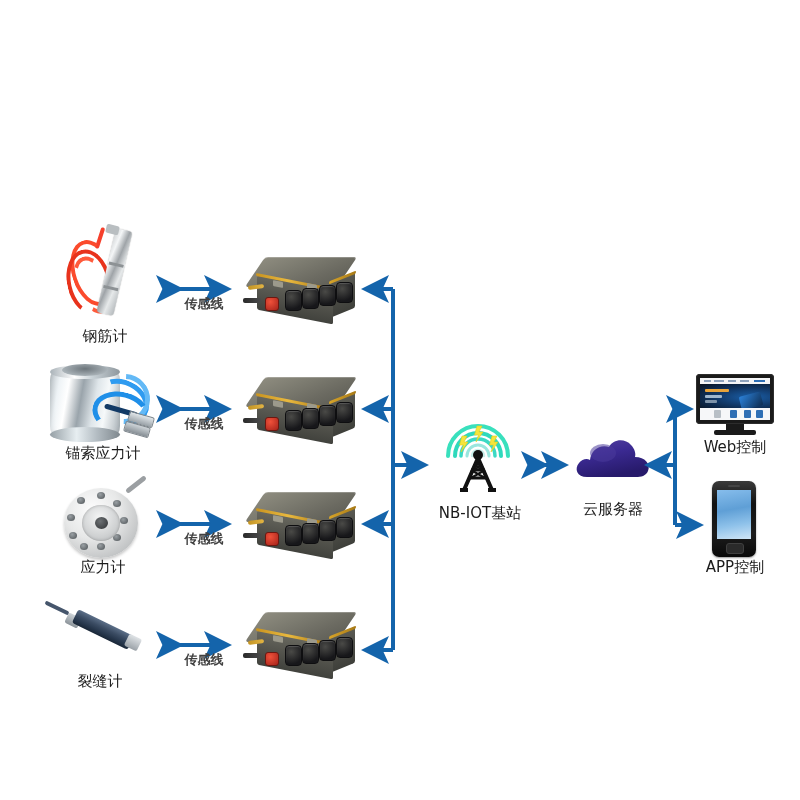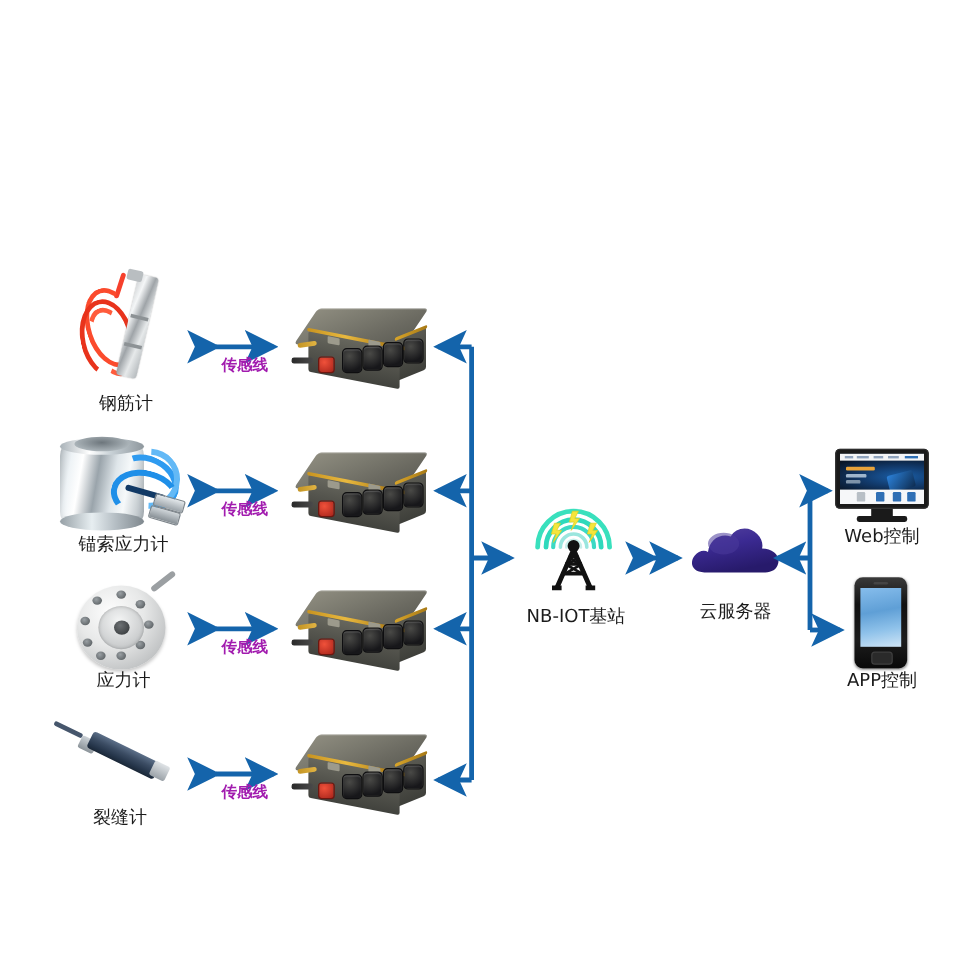--- a/index.html
+++ b/index.html
@@ -31,21 +31,21 @@
     color:#1b1b1b;
     font-size:15px;
     white-space:nowrap;
     font-family:"DejaVu Sans","Liberation Sans",sans-serif;
   }
 
   
   .linklabel{
     position:absolute;
     text-align:center;
-    color:#a21caf;
+    color:#404040;
     font-size:13px;
     font-weight:bold;
     white-space:nowrap;
   }
 
   
   .sensor{position:absolute;}
 
   
   .rebar{width:110px;height:100px;}

